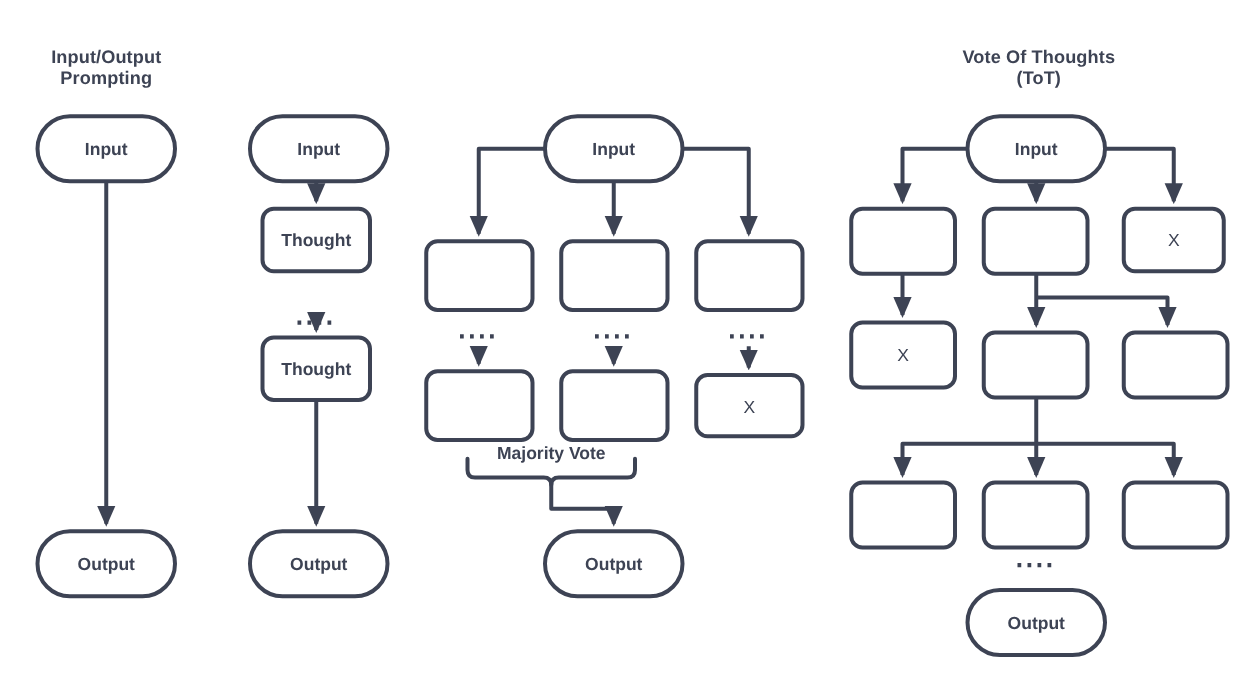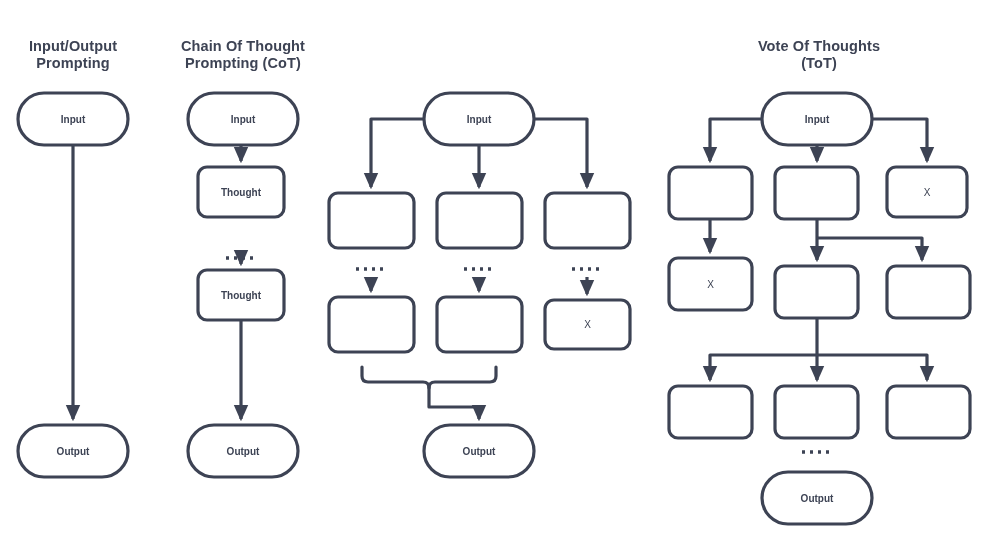--- a/index.html
+++ b/index.html
@@ -3,36 +3,36 @@
 <meta charset="utf-8">
 <style>
   html,body{margin:0;padding:0;background:#ffffff;}
   body{
     width:992px;height:552px;
     font-family:"Liberation Sans", sans-serif;
     color:#3d4354;
     overflow:hidden;
     position:relative;
   }
-  #stage{position:absolute;left:4px;top:0;width:968px;height:552px;}
+  #stage{position:absolute;left:16px;top:0;width:968px;height:552px;}
   svg.layer{position:absolute;left:0;top:0;width:992px;height:552px;}
   .panel-title{
     position:absolute;
     text-align:center;
     font-weight:bold;
     font-size:14.5px;
     line-height:17px;
     letter-spacing:.1px;
     color:#3d4354;
     white-space:pre-line;
   }
   .nodelabel{
     position:absolute;
     display:flex;align-items:center;justify-content:center;
-    font-size:10px;font-weight:bold;color:#3d4354;
+    font-size:14px;font-weight:bold;color:#3d4354;
     pointer-events:none;
   }
   .nodelabel.plain{font-weight:normal;}
   .votelabel{
     position:absolute;
     text-align:center;
     font-size:14px;font-weight:bold;color:#3d4354;
   }
 </style>
 </head>
@@ -116,34 +116,33 @@
       <path d="M 222 258 L 252 258"></path>
       <path d="M 352 269 L 382 269"></path>
       <path d="M 460 269 L 490 269"></path>
       <path d="M 568 269 L 598 269"></path>
       <path d="M 798 452 L 828 452"></path>
     </g>
   </svg>
 
   <div class="panel-title" style="left:4px;top:38px;width:130px;">Input/Output
 Prompting</div>
-  <div class="panel-title" style="left:169px;top:38px;width:140px;">Chain Of Thought
-Prompting (CoT)</div>
   <div class="panel-title" style="left:725px;top:38px;width:180px;">Vote Of Thoughts
 (ToT)</div>
 
   <div class="nodelabel" style="left:14px;top:93px;width:110px;height:52px;">Input</div>
   <div class="nodelabel" style="left:14px;top:425px;width:110px;height:52px;">Output</div>
 
   <div class="nodelabel" style="left:184px;top:93px;width:110px;height:52px;">Input</div>
   <div class="nodelabel" style="left:194px;top:167px;width:86px;height:50px;">Thought</div>
   <div class="nodelabel" style="left:194px;top:270px;width:86px;height:50px;">Thought</div>
   <div class="nodelabel" style="left:184px;top:425px;width:110px;height:52px;">Output</div>
 
   <div class="nodelabel" style="left:420px;top:93px;width:110px;height:52px;">Input</div>
   <div class="nodelabel plain" style="left:541px;top:300px;width:85px;height:49px;">X</div>
   <div class="nodelabel" style="left:420px;top:425px;width:110px;height:52px;">Output</div>
+  <div class="votelabel" style="left:345px;top:354px;width:160px;">Majority Vote</div>
 
   <div class="nodelabel" style="left:758px;top:93px;width:110px;height:52px;">Input</div>
   <div class="nodelabel plain" style="left:883px;top:167px;width:80px;height:50px;">X</div>
   <div class="nodelabel plain" style="left:665px;top:258px;width:83px;height:52px;">X</div>
   <div class="nodelabel" style="left:758px;top:472px;width:110px;height:52px;">Output</div>
 </div>
 
 </body></html>

